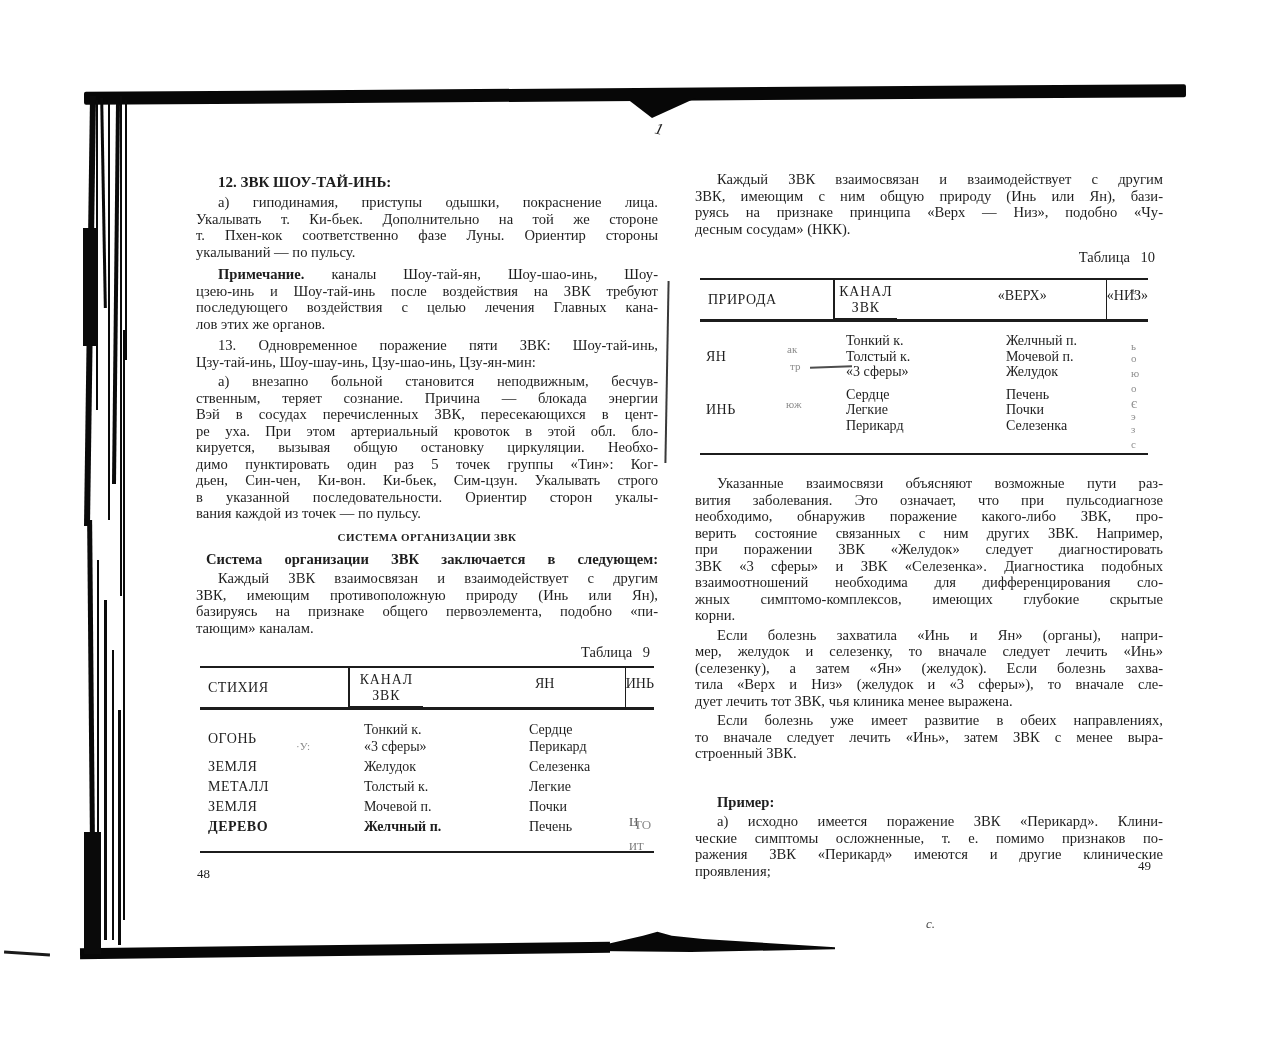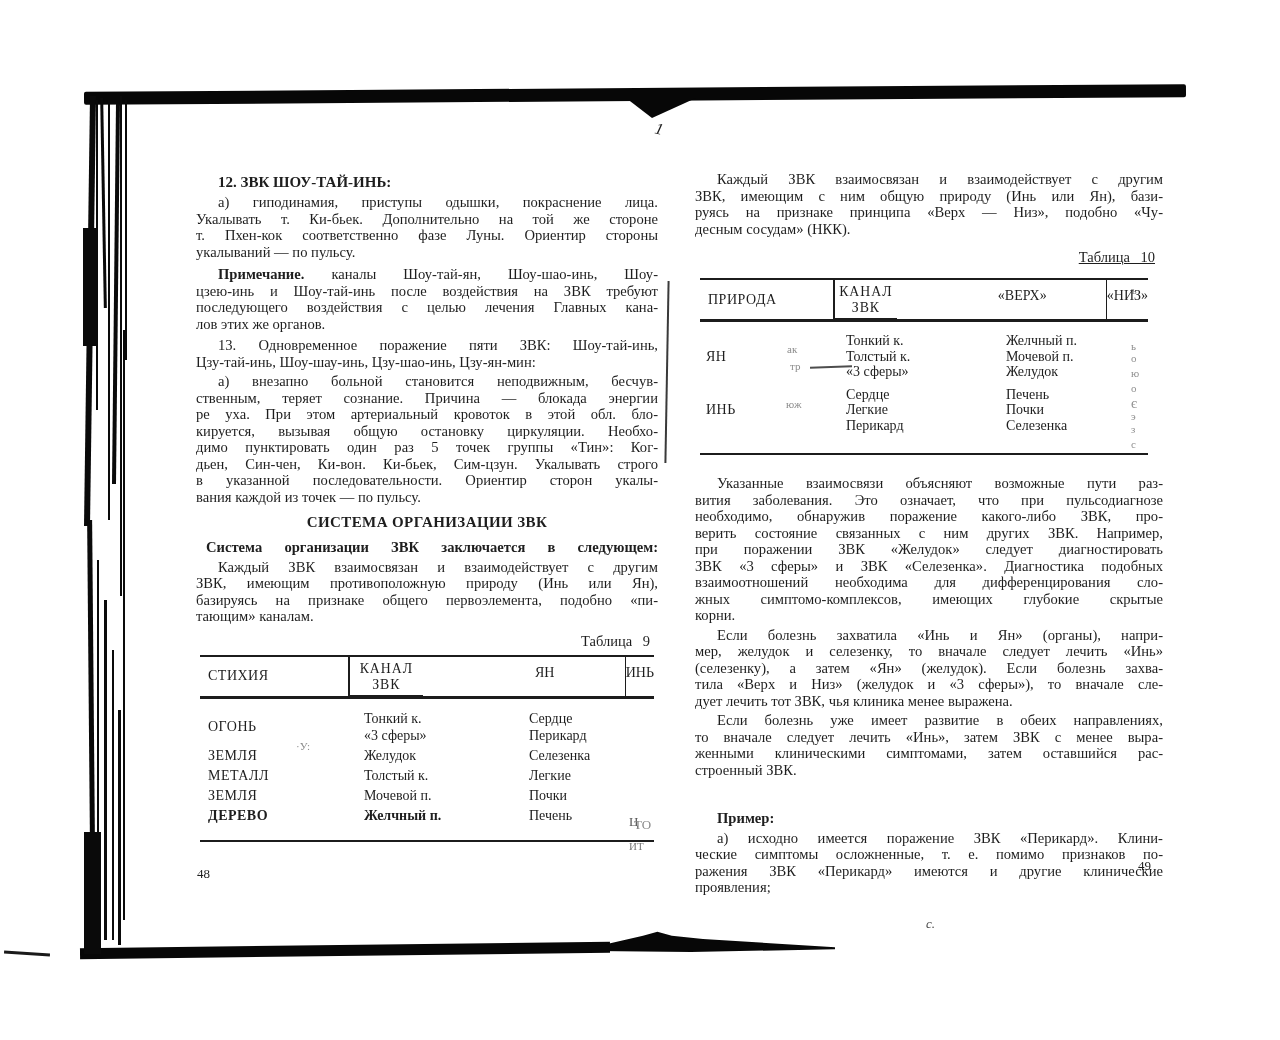--- a/index.html
+++ b/index.html
@@ -22,22 +22,22 @@
   .page { position:absolute; }
   .page-left  { left:196px; top:172px; width:462px; }
   .page-right { left:695px; top:168px; width:468px; }
   .p { font-size:14.6px; line-height:16.5px; }
   .ln { text-align:justify; text-align-last:justify; }
   .ln.last { text-align-last:left; }
   .ind .ln:first-child { text-indent:22px; }
   .b { font-weight:bold; }
   .h12 { font-weight:bold; font-size:15px; padding-left:22px; margin-top:2px; }
   .mt3{margin-top:3px;} .mt5{margin-top:5px;} .mt6{margin-top:6px;} .mt8{margin-top:8px;}
-  .mt10{margin-top:10px;} .mt12{margin-top:12px;text-decoration:underline;} .mt20{margin-top:20px;}
-  .sec-title { font-weight:bold; font-size:15px; text-align:center; letter-spacing:0.4px; margin-top:9px; }
+  .mt10{margin-top:10px;} .mt12{margin-top:12px;} .mt20{margin-top:20px;}
+  .sec-title { font-weight:bold; font-size:11px; text-align:center; letter-spacing:0.4px; margin-top:9px; }
   .lead { font-weight:bold; margin-top:8px; }
   .caption { font-size:14.5px; text-align:right; padding-right:8px; word-spacing:7px; }
   .pageno { position:absolute; font-size:13px; }
   .pageno-left { left:197px; top:866px; }
   .pageno-right { left:1138px; top:858px; }
   
   .tbl { border-top:2px solid #1c1c1c; border-bottom:2px solid #1c1c1c; font-size:14px; }
   .t9  { margin:5px 0 0 4px; width:454px; }
   .t10 { margin:12px 0 0 5px; width:448px; }
   .thead { display:flex; border-bottom:3px solid #1c1c1c; }
@@ -140,20 +140,21 @@
     </div>
 
     <div class="p ind mt5">
         <div class="ln">13. Одновременное поражение пяти ЗВК: Шоу-тай-инь,</div>
         <div class="ln last">Цзу-тай-инь, Шоу-шау-инь, Цзу-шао-инь, Цзу-ян-мин:</div>
       </div>
 
     <div class="p ind mt3">
         <div class="ln">а) внезапно больной становится неподвижным, бесчув-</div>
         <div class="ln">ственным, теряет сознание. Причина — блокада энергии</div>
+        <div class="ln">Вэй в сосудах перечисленных ЗВК, пересекающихся в цент-</div>
         <div class="ln">ре уха. При этом артериальный кровоток в этой обл. бло-</div>
         <div class="ln">кируется, вызывая общую остановку циркуляции. Необхо-</div>
         <div class="ln">димо пунктировать один раз 5 точек группы «Тин»: Ког-</div>
         <div class="ln">дьен, Син-чен, Ки-вон. Ки-бьек, Сим-цзун. Укалывать строго</div>
         <div class="ln">в указанной последовательности. Ориентир сторон укалы-</div>
         <div class="ln last">вания каждой из точек — по пульсу.</div>
       </div>
 
     <div class="sec-title">СИСТЕМА ОРГАНИЗАЦИИ ЗВК</div>
 
@@ -299,21 +300,20 @@
     <div class="p ind mt3">
         <div class="ln">Если болезнь захватила «Инь и Ян» (органы), напри-</div>
         <div class="ln">мер, желудок и селезенку, то вначале следует лечить «Инь»</div>
         <div class="ln">(селезенку), а затем «Ян» (желудок). Если болезнь захва-</div>
         <div class="ln">тила «Верх и Низ» (желудок и «3 сферы»), то вначале сле-</div>
         <div class="ln last">дует лечить тот ЗВК, чья клиника менее выражена.</div>
       </div>
     <div class="p ind mt3">
         <div class="ln">Если болезнь уже имеет развитие в обеих направлениях,</div>
         <div class="ln">то вначале следует лечить «Инь», затем ЗВК с менее выра-</div>
-        <div class="ln">женными клиническими симптомами, затем оставшийся рас-</div>
         <div class="ln last">строенный ЗВК.</div>
       </div>
 
     <div class="p b mt10" style="padding-left:22px;margin-top:32px;">Пример:</div>
 
     <div class="p ind mt3">
         <div class="ln">а) исходно имеется поражение ЗВК «Перикард». Клини-</div>
         <div class="ln">ческие симптомы осложненные, т. е. помимо признаков по-</div>
         <div class="ln">ражения ЗВК «Перикард» имеются и другие клинические</div>
         <div class="ln last">проявления;</div>

